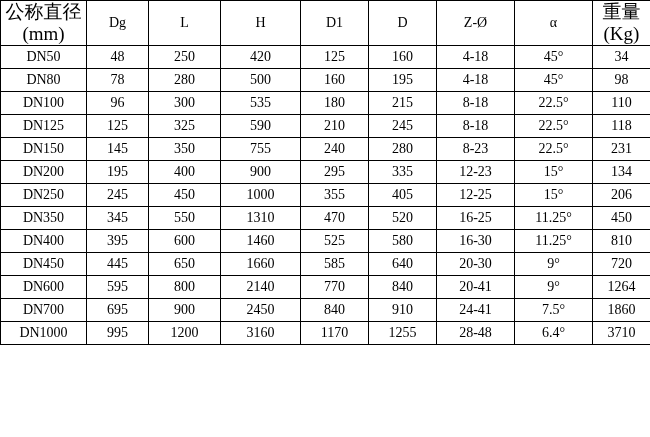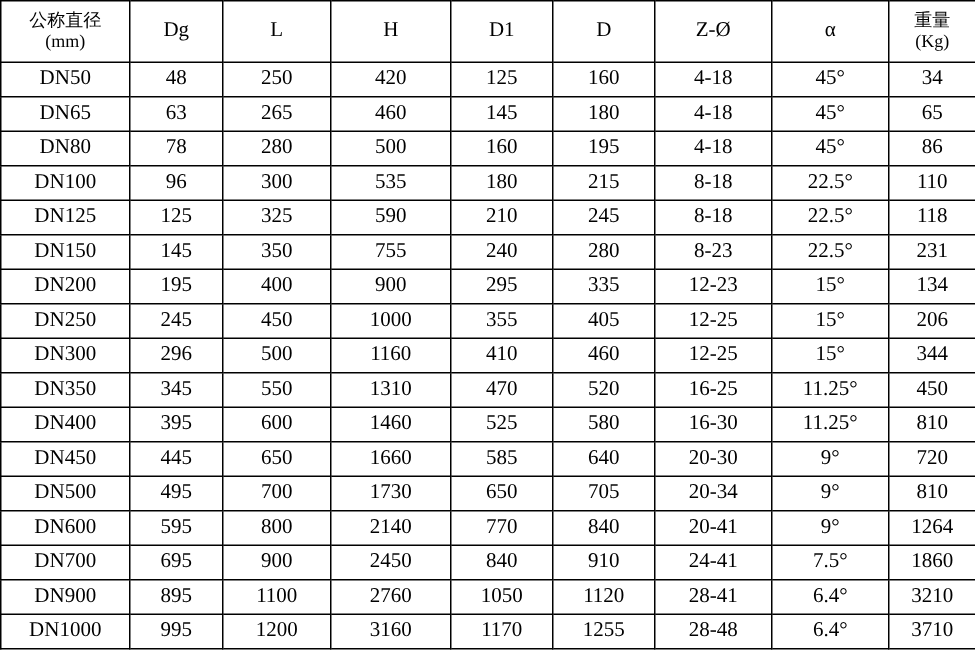--- a/index.html
+++ b/index.html
@@ -29,21 +29,21 @@
     padding: 0;
     height: 22px;
     white-space: nowrap;
   }
   #spec-table thead td {
     height: 40px;
     font-size: 14px;
   }
   #spec-table thead td.header-multiline {
     line-height: 1.15;
-    font-size: 12px;
+    font-size: 19px;
   }
   .unit-line {
     display: block;
   }
   col.c0 { width: 86px; }
   col.c1 { width: 62px; }
   col.c2 { width: 72px; }
   col.c3 { width: 80px; }
   col.c4 { width: 68px; }
   col.c5 { width: 68px; }
@@ -91,40 +91,29 @@
         <td>48</td>
         <td>250</td>
         <td>420</td>
         <td>125</td>
         <td>160</td>
         <td>4-18</td>
         <td>45°</td>
         <td>34</td>
       </tr>
       <tr>
-        <td>DN65</td>
-        <td>63</td>
-        <td>265</td>
-        <td>460</td>
-        <td>145</td>
-        <td>180</td>
-        <td>4-18</td>
-        <td>45°</td>
-        <td>65</td>
-      </tr>
-      <tr>
         <td>DN80</td>
         <td>78</td>
         <td>280</td>
         <td>500</td>
         <td>160</td>
         <td>195</td>
         <td>4-18</td>
         <td>45°</td>
-        <td>86</td>
+        <td>98</td>
       </tr>
       <tr>
         <td>DN100</td>
         <td>96</td>
         <td>300</td>
         <td>535</td>
         <td>180</td>
         <td>215</td>
         <td>8-18</td>
         <td>22.5°</td>
@@ -168,31 +157,20 @@
         <td>245</td>
         <td>450</td>
         <td>1000</td>
         <td>355</td>
         <td>405</td>
         <td>12-25</td>
         <td>15°</td>
         <td>206</td>
       </tr>
       <tr>
-        <td>DN300</td>
-        <td>296</td>
-        <td>500</td>
-        <td>1160</td>
-        <td>410</td>
-        <td>460</td>
-        <td>12-25</td>
-        <td>15°</td>
-        <td>344</td>
-      </tr>
-      <tr>
         <td>DN350</td>
         <td>345</td>
         <td>550</td>
         <td>1310</td>
         <td>470</td>
         <td>520</td>
         <td>16-25</td>
         <td>11.25°</td>
         <td>450</td>
       </tr>
@@ -212,31 +190,20 @@
         <td>445</td>
         <td>650</td>
         <td>1660</td>
         <td>585</td>
         <td>640</td>
         <td>20-30</td>
         <td>9°</td>
         <td>720</td>
       </tr>
       <tr>
-        <td>DN500</td>
-        <td>495</td>
-        <td>700</td>
-        <td>1730</td>
-        <td>650</td>
-        <td>705</td>
-        <td>20-34</td>
-        <td>9°</td>
-        <td>810</td>
-      </tr>
-      <tr>
         <td>DN600</td>
         <td>595</td>
         <td>800</td>
         <td>2140</td>
         <td>770</td>
         <td>840</td>
         <td>20-41</td>
         <td>9°</td>
         <td>1264</td>
       </tr>
@@ -245,31 +212,20 @@
         <td>695</td>
         <td>900</td>
         <td>2450</td>
         <td>840</td>
         <td>910</td>
         <td>24-41</td>
         <td>7.5°</td>
         <td>1860</td>
       </tr>
       <tr>
-        <td>DN900</td>
-        <td>895</td>
-        <td>1100</td>
-        <td>2760</td>
-        <td>1050</td>
-        <td>1120</td>
-        <td>28-41</td>
-        <td>6.4°</td>
-        <td>3210</td>
-      </tr>
-      <tr>
         <td>DN1000</td>
         <td>995</td>
         <td>1200</td>
         <td>3160</td>
         <td>1170</td>
         <td>1255</td>
         <td>28-48</td>
         <td>6.4°</td>
         <td>3710</td>
       </tr>

